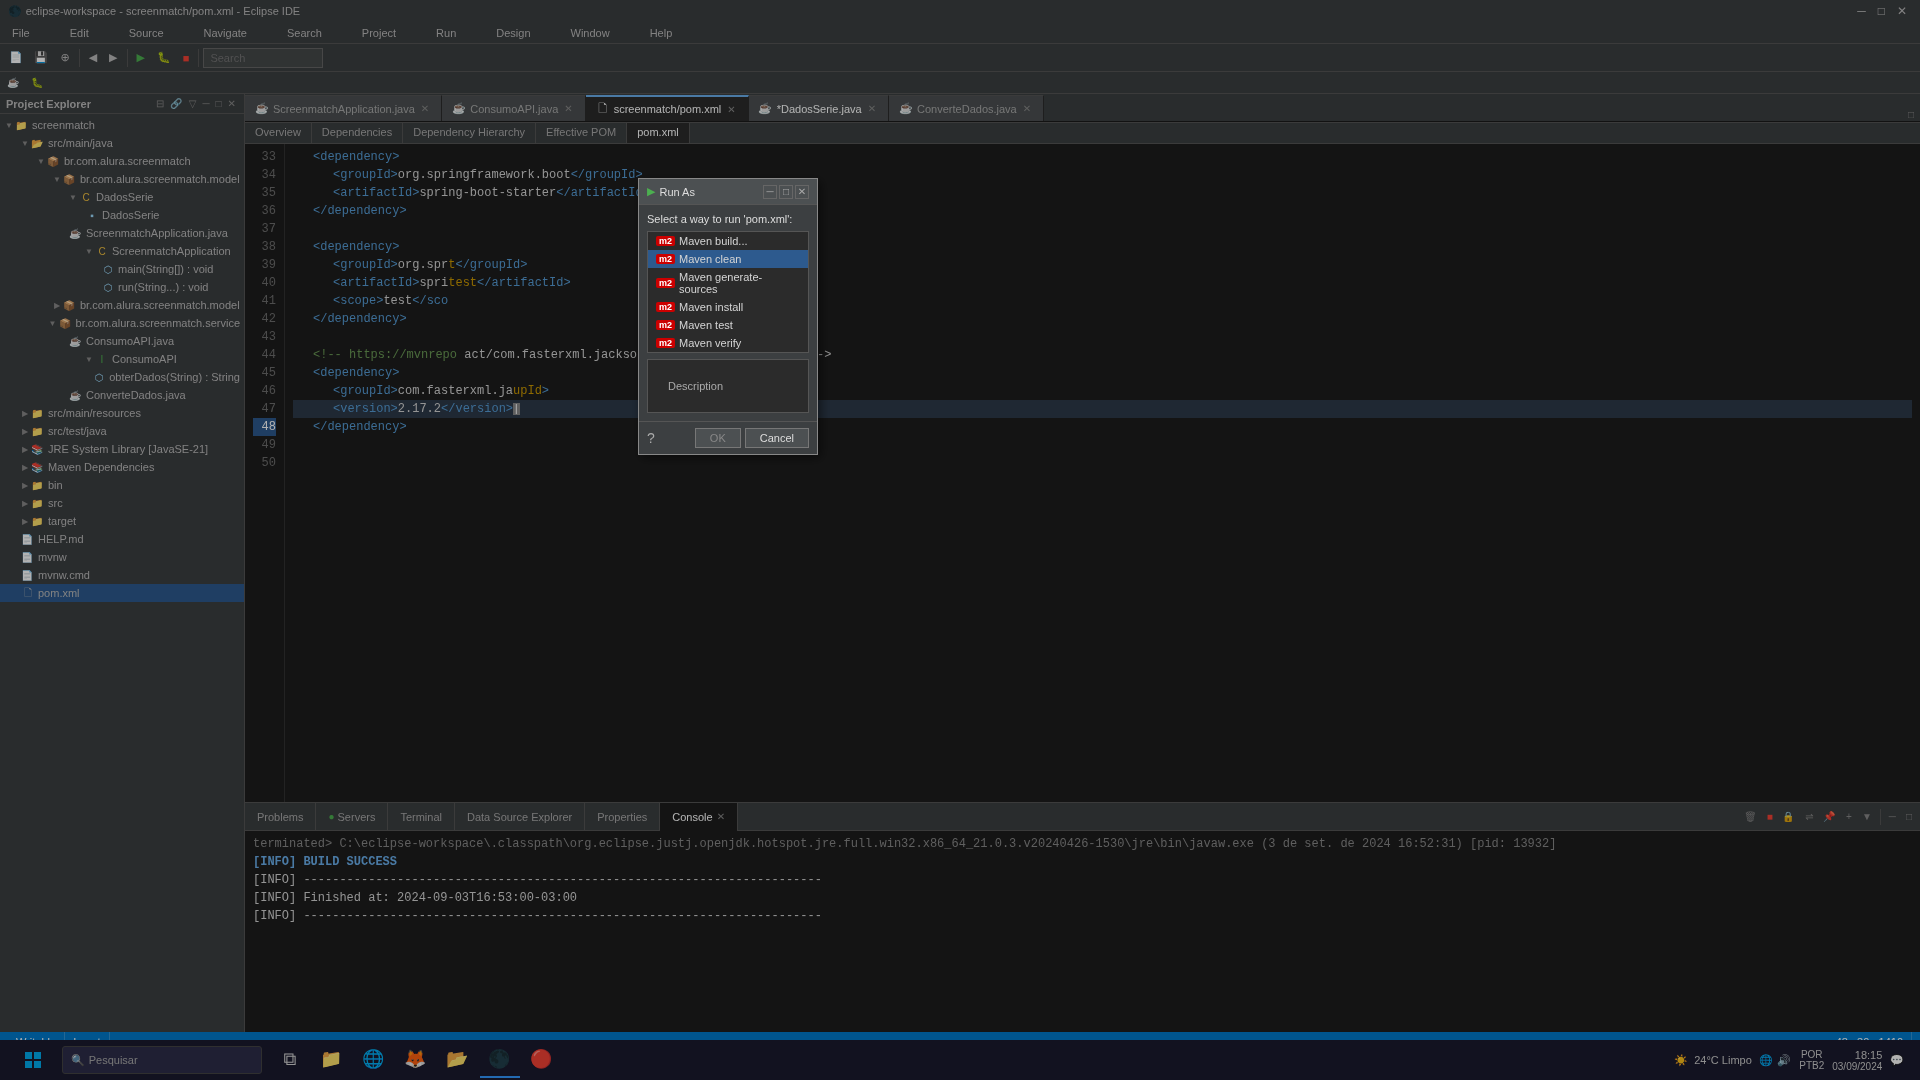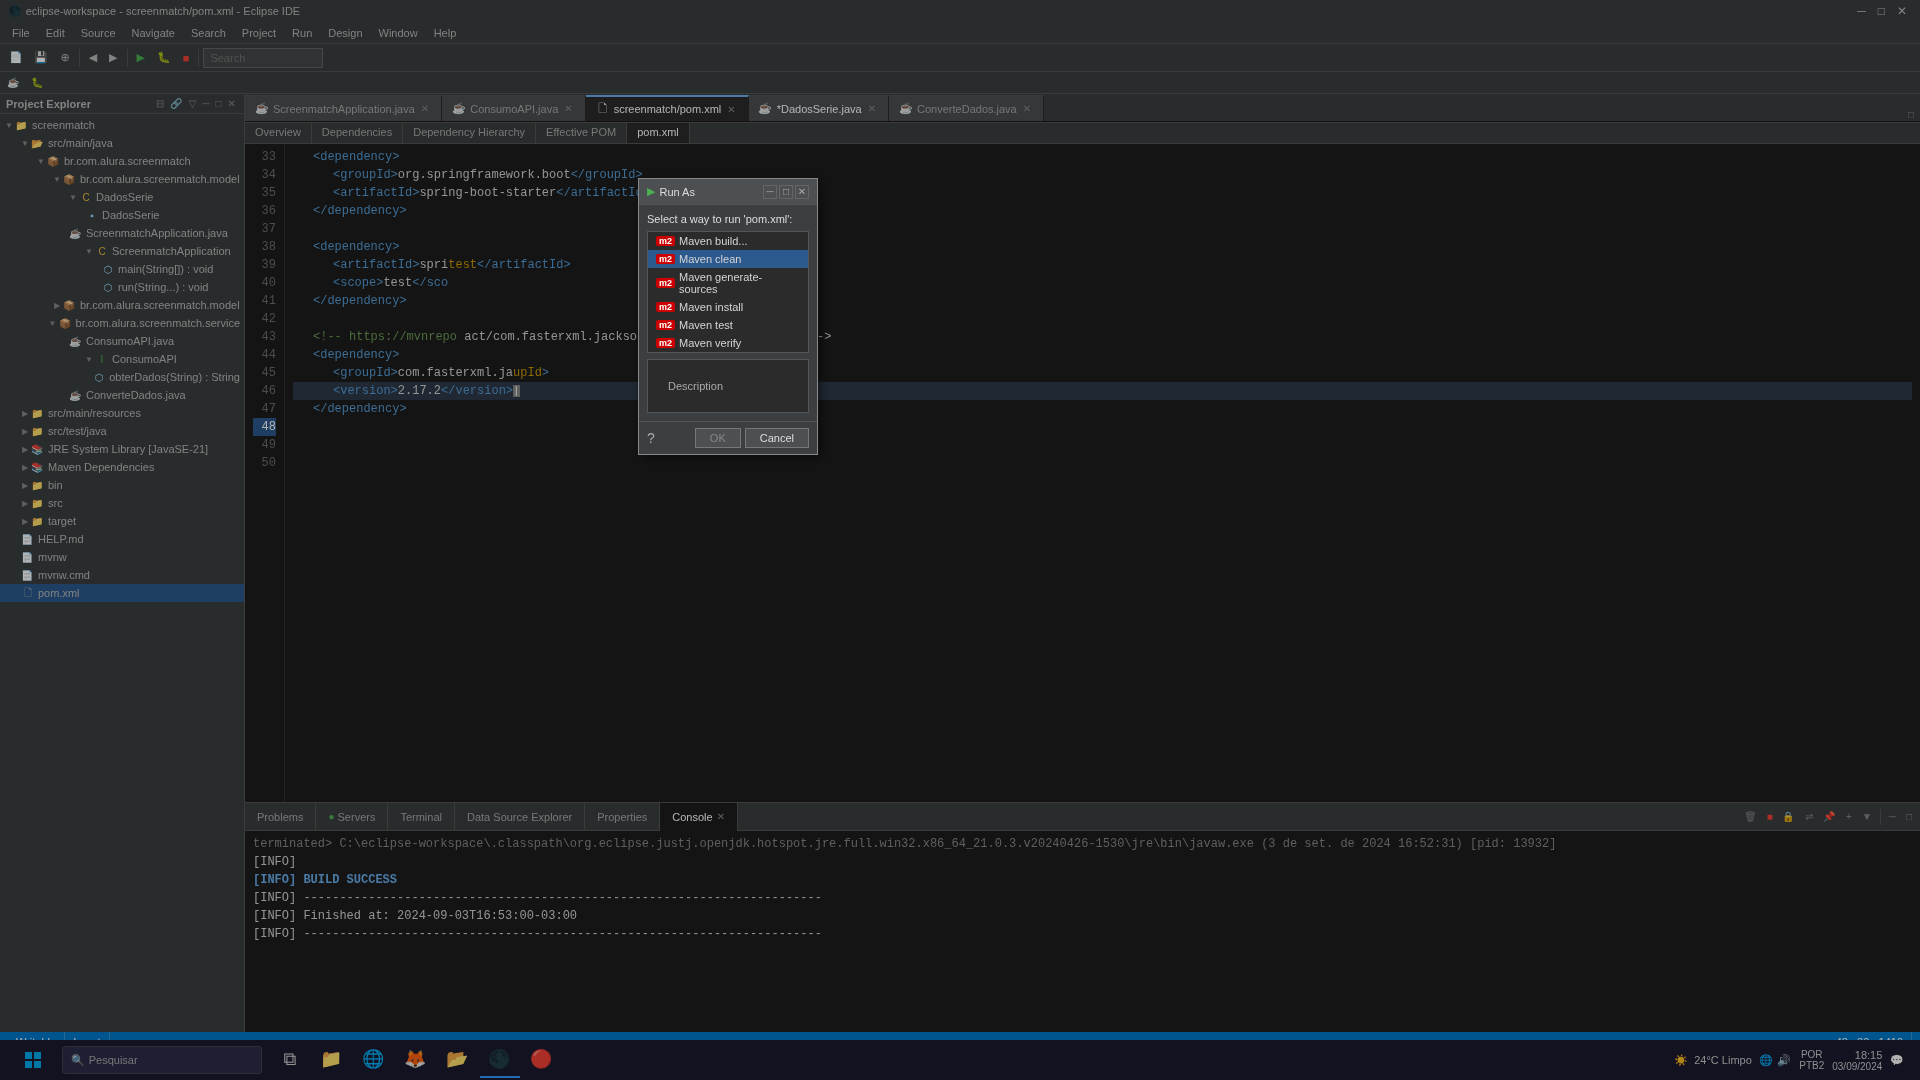--- a/index.html
+++ b/index.html
@@ -2,21 +2,21 @@
 <html><head>
   <meta charset="utf-8">
   <style>
     * { margin: 0; padding: 0; box-sizing: border-box; }
     body { font-family: 'Segoe UI', Tahoma, Geneva, Verdana, sans-serif; font-size: 12px; background: #2b2b2b; color: #d4d4d4; width: 1920px; height: 1080px; overflow: hidden; }
     
     
     .title-bar { background: #3c3f41; height: 22px; display: flex; align-items: center; padding: 0 8px; color: #bbbbbb; font-size: 11px; }
     
     
-    .menu-bar { background: #3c3f41; height: 22px; display: flex; align-items: center; padding: 0 4px; border-bottom: 1px solid #555; }
+    .menu-bar { background: #3c3f41; height: 22px; display: flex; align-items: center; padding: 0 4px; border-bottom: 1px solid #555; gap: 24px; }
     .menu-item { padding: 2px 8px; color: #bbbbbb; font-size: 11px; cursor: pointer; }
     
     
     .toolbar { background: #3c3f41; height: 28px; display: flex; align-items: center; padding: 0 4px; border-bottom: 1px solid #555; gap: 2px; }
     .toolbar-btn { background: transparent; border: 1px solid transparent; padding: 2px 4px; color: #bbbbbb; cursor: pointer; font-size: 11px; height: 22px; display: flex; align-items: center; }
     .toolbar-separator { width: 1px; background: #555; height: 18px; margin: 0 2px; }
     .search-box { background: #45494a; border: 1px solid #666; color: #bbbbbb; padding: 2px 6px; font-size: 11px; width: 120px; height: 20px; }
     
     
     .main-layout { display: flex; height: calc(1080px - 22px - 22px - 28px - 22px - 28px - 20px); }
@@ -390,20 +390,21 @@
         <div class="line-number">49</div>
         <div class="line-number">50</div>
       </div>
       <div class="code-content">
         <div class="code-line"><span style="padding-left:20px"></span><span class="xml-tag">&lt;dependency&gt;</span></div>
         <div class="code-line"><span style="padding-left:40px"></span><span class="xml-tag">&lt;groupId&gt;</span><span class="xml-text">org.springframework.boot</span><span class="xml-tag">&lt;/groupId&gt;</span></div>
         <div class="code-line"><span style="padding-left:40px"></span><span class="xml-tag">&lt;artifactId&gt;</span><span class="xml-text">spring-boot-starter</span><span class="xml-tag">&lt;/artifactId&gt;</span></div>
         <div class="code-line"><span style="padding-left:20px"></span><span class="xml-tag">&lt;/dependency&gt;</span></div>
         <div class="code-line">&nbsp;</div>
         <div class="code-line"><span style="padding-left:20px"></span><span class="xml-tag">&lt;dependency&gt;</span></div>
+        <div class="code-line"><span style="padding-left:40px"></span><span class="xml-tag">&lt;groupId&gt;</span><span class="xml-text">org.spr</span><span style="color:#cc9900">t</span><span class="xml-tag">&lt;/groupId&gt;</span></div>
         <div class="code-line"><span style="padding-left:40px"></span><span class="xml-tag">&lt;artifactId&gt;</span><span class="xml-text">spri</span><span style="color:#cc9900">test</span><span class="xml-tag">&lt;/artifactId&gt;</span></div>
         <div class="code-line"><span style="padding-left:40px"></span><span class="xml-tag">&lt;scope&gt;</span><span class="xml-text">test</span><span class="xml-tag">&lt;/sco</span></div>
         <div class="code-line"><span style="padding-left:20px"></span><span class="xml-tag">&lt;/dependency&gt;</span></div>
         <div class="code-line">&nbsp;</div>
         <div class="code-line"><span style="padding-left:20px"></span><span class="xml-comment">&lt;!-- https://mvnrepo</span><span class="xml-text">        act/com.fasterxml.jackson.core/jackson-databind --&gt;</span></div>
         <div class="code-line"><span style="padding-left:20px"></span><span class="xml-tag">&lt;dependency&gt;</span></div>
         <div class="code-line"><span style="padding-left:40px"></span><span class="xml-tag">&lt;groupId&gt;</span><span class="xml-text">com.fasterxml.ja</span><span style="color:#cc9900">upId</span><span class="xml-tag">&gt;</span></div>
         <div class="code-line" style="background:#2d3a4a;"><span style="padding-left:40px"></span><span class="xml-tag">&lt;version&gt;</span><span class="xml-text">2.17.2</span><span class="xml-tag">&lt;/version&gt;</span><span style="background:#888; color:#fff; font-size:11px;">|</span></div>
         <div class="code-line"><span style="padding-left:20px"></span><span class="xml-tag">&lt;/dependency&gt;</span></div>
         <div class="code-line">&nbsp;</div>
@@ -431,21 +432,20 @@
           <button class="bottom-panel-btn">📌</button>
           <button class="bottom-panel-btn">+</button>
           <button class="bottom-panel-btn">▼</button>
           <div style="width:1px; height:16px; background:#555; margin:0 2px;"></div>
           <button class="bottom-panel-btn">─</button>
           <button class="bottom-panel-btn">□</button>
         </div>
       </div>
       <div class="console-content">
         <div class="console-line console-terminated">terminated&gt; C:\eclipse-workspace\.classpath\org.eclipse.justj.openjdk.hotspot.jre.full.win32.x86_64_21.0.3.v20240426-1530\jre\bin\javaw.exe (3 de set. de 2024 16:52:31) [pid: 13932]</div>
-        <div class="console-line">[INFO]</div>
         <div class="console-line console-success">[INFO] BUILD SUCCESS</div>
         <div class="console-line">[INFO] ------------------------------------------------------------------------</div>
         <div class="console-line">[INFO] Finished at: 2024-09-03T16:53:00-03:00</div>
         <div class="console-line">[INFO] ------------------------------------------------------------------------</div>
       </div>
     </div>
   </div>
 </div>
 
 <div class="status-bar">

